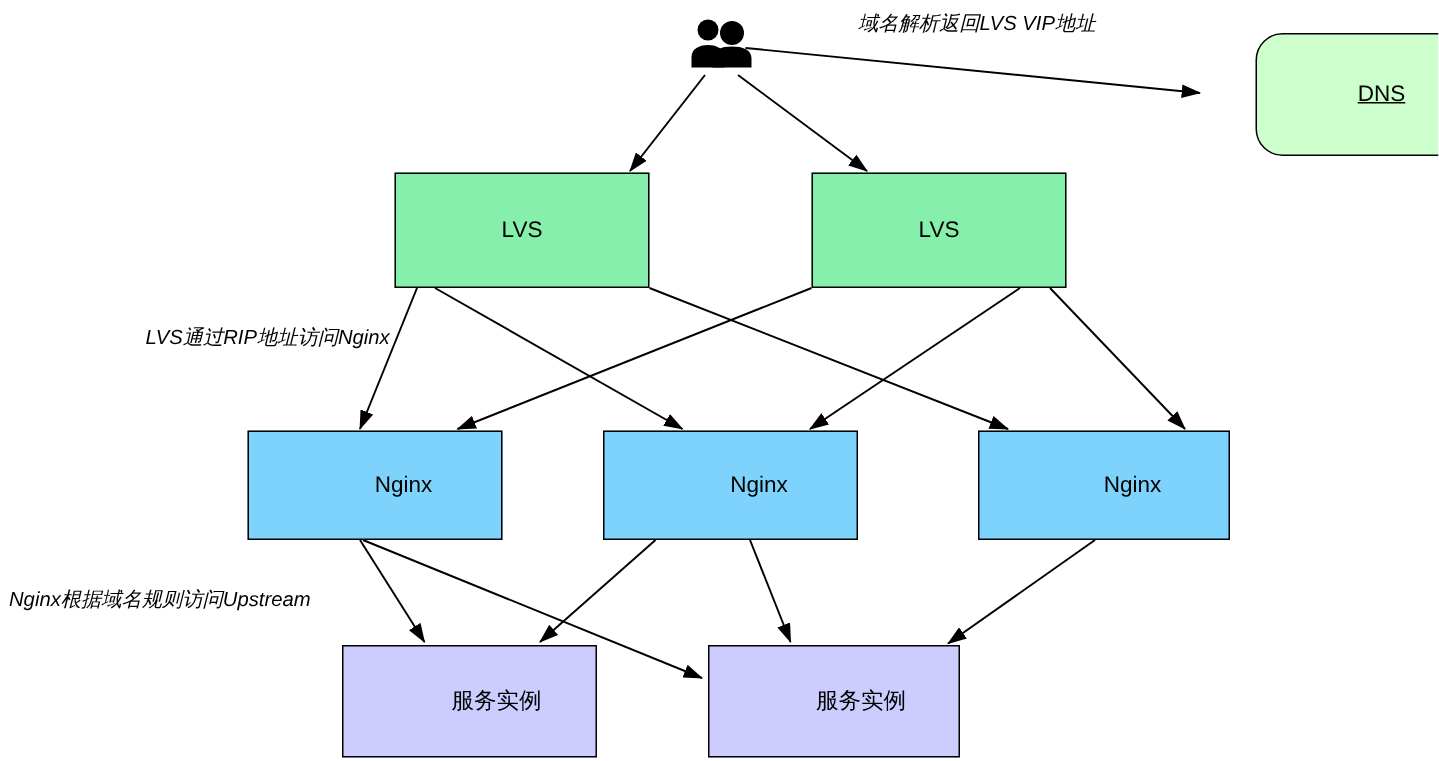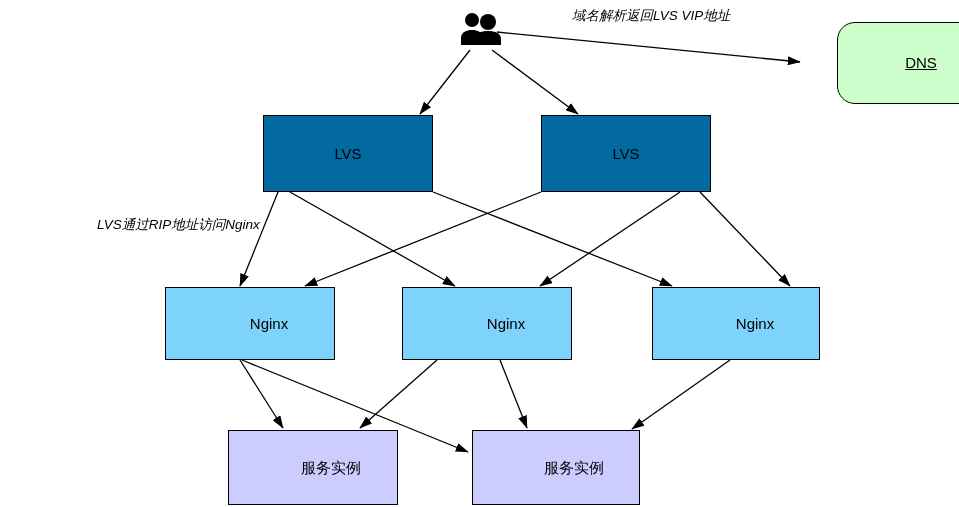--- a/index.html
+++ b/index.html
@@ -28,21 +28,21 @@
     box-sizing: border-box;
     border: 1px solid #000000;
     display: flex;
     align-items: center;
     justify-content: center;
     font-size: 15px;
     color: #000000;
     line-height: 1.2;
     text-align: center;
   }
-  .node-lvs   { background: #0369a1; }
+  .node-lvs   { background: #86efac; }
   .node-nginx { background: #7dd3fc; padding-left: 38px; }
   .node-svc   { background: #ccccff; padding-left: 36px; }
   .node-dns   { background: #ccffcc; border-radius: 18px; }
   .edge-label {
     position: absolute;
     font-size: 13.5px;
     color: #000000;
     white-space: nowrap;
     line-height: 1.2;
     font-style: italic;
@@ -119,14 +119,15 @@
 
   <div class="node node-svc" style="left:228px; top:430px; width:170px; height:75px;">
     <span>服务实例</span>
   </div>
   <div class="node node-svc" style="left:472px; top:430px; width:168px; height:75px;">
     <span>服务实例</span>
   </div>
 
   <div class="edge-label" style="left:572px; top:8px;">域名解析返回LVS VIP地址</div>
   <div class="edge-label" style="left:97px; top:217px;">LVS通过RIP地址访问Nginx</div>
+  <div class="edge-label" style="left:6px; top:392px;">Nginx根据域名规则访问Upstream</div>
 
 </div>
 
 </body></html>

